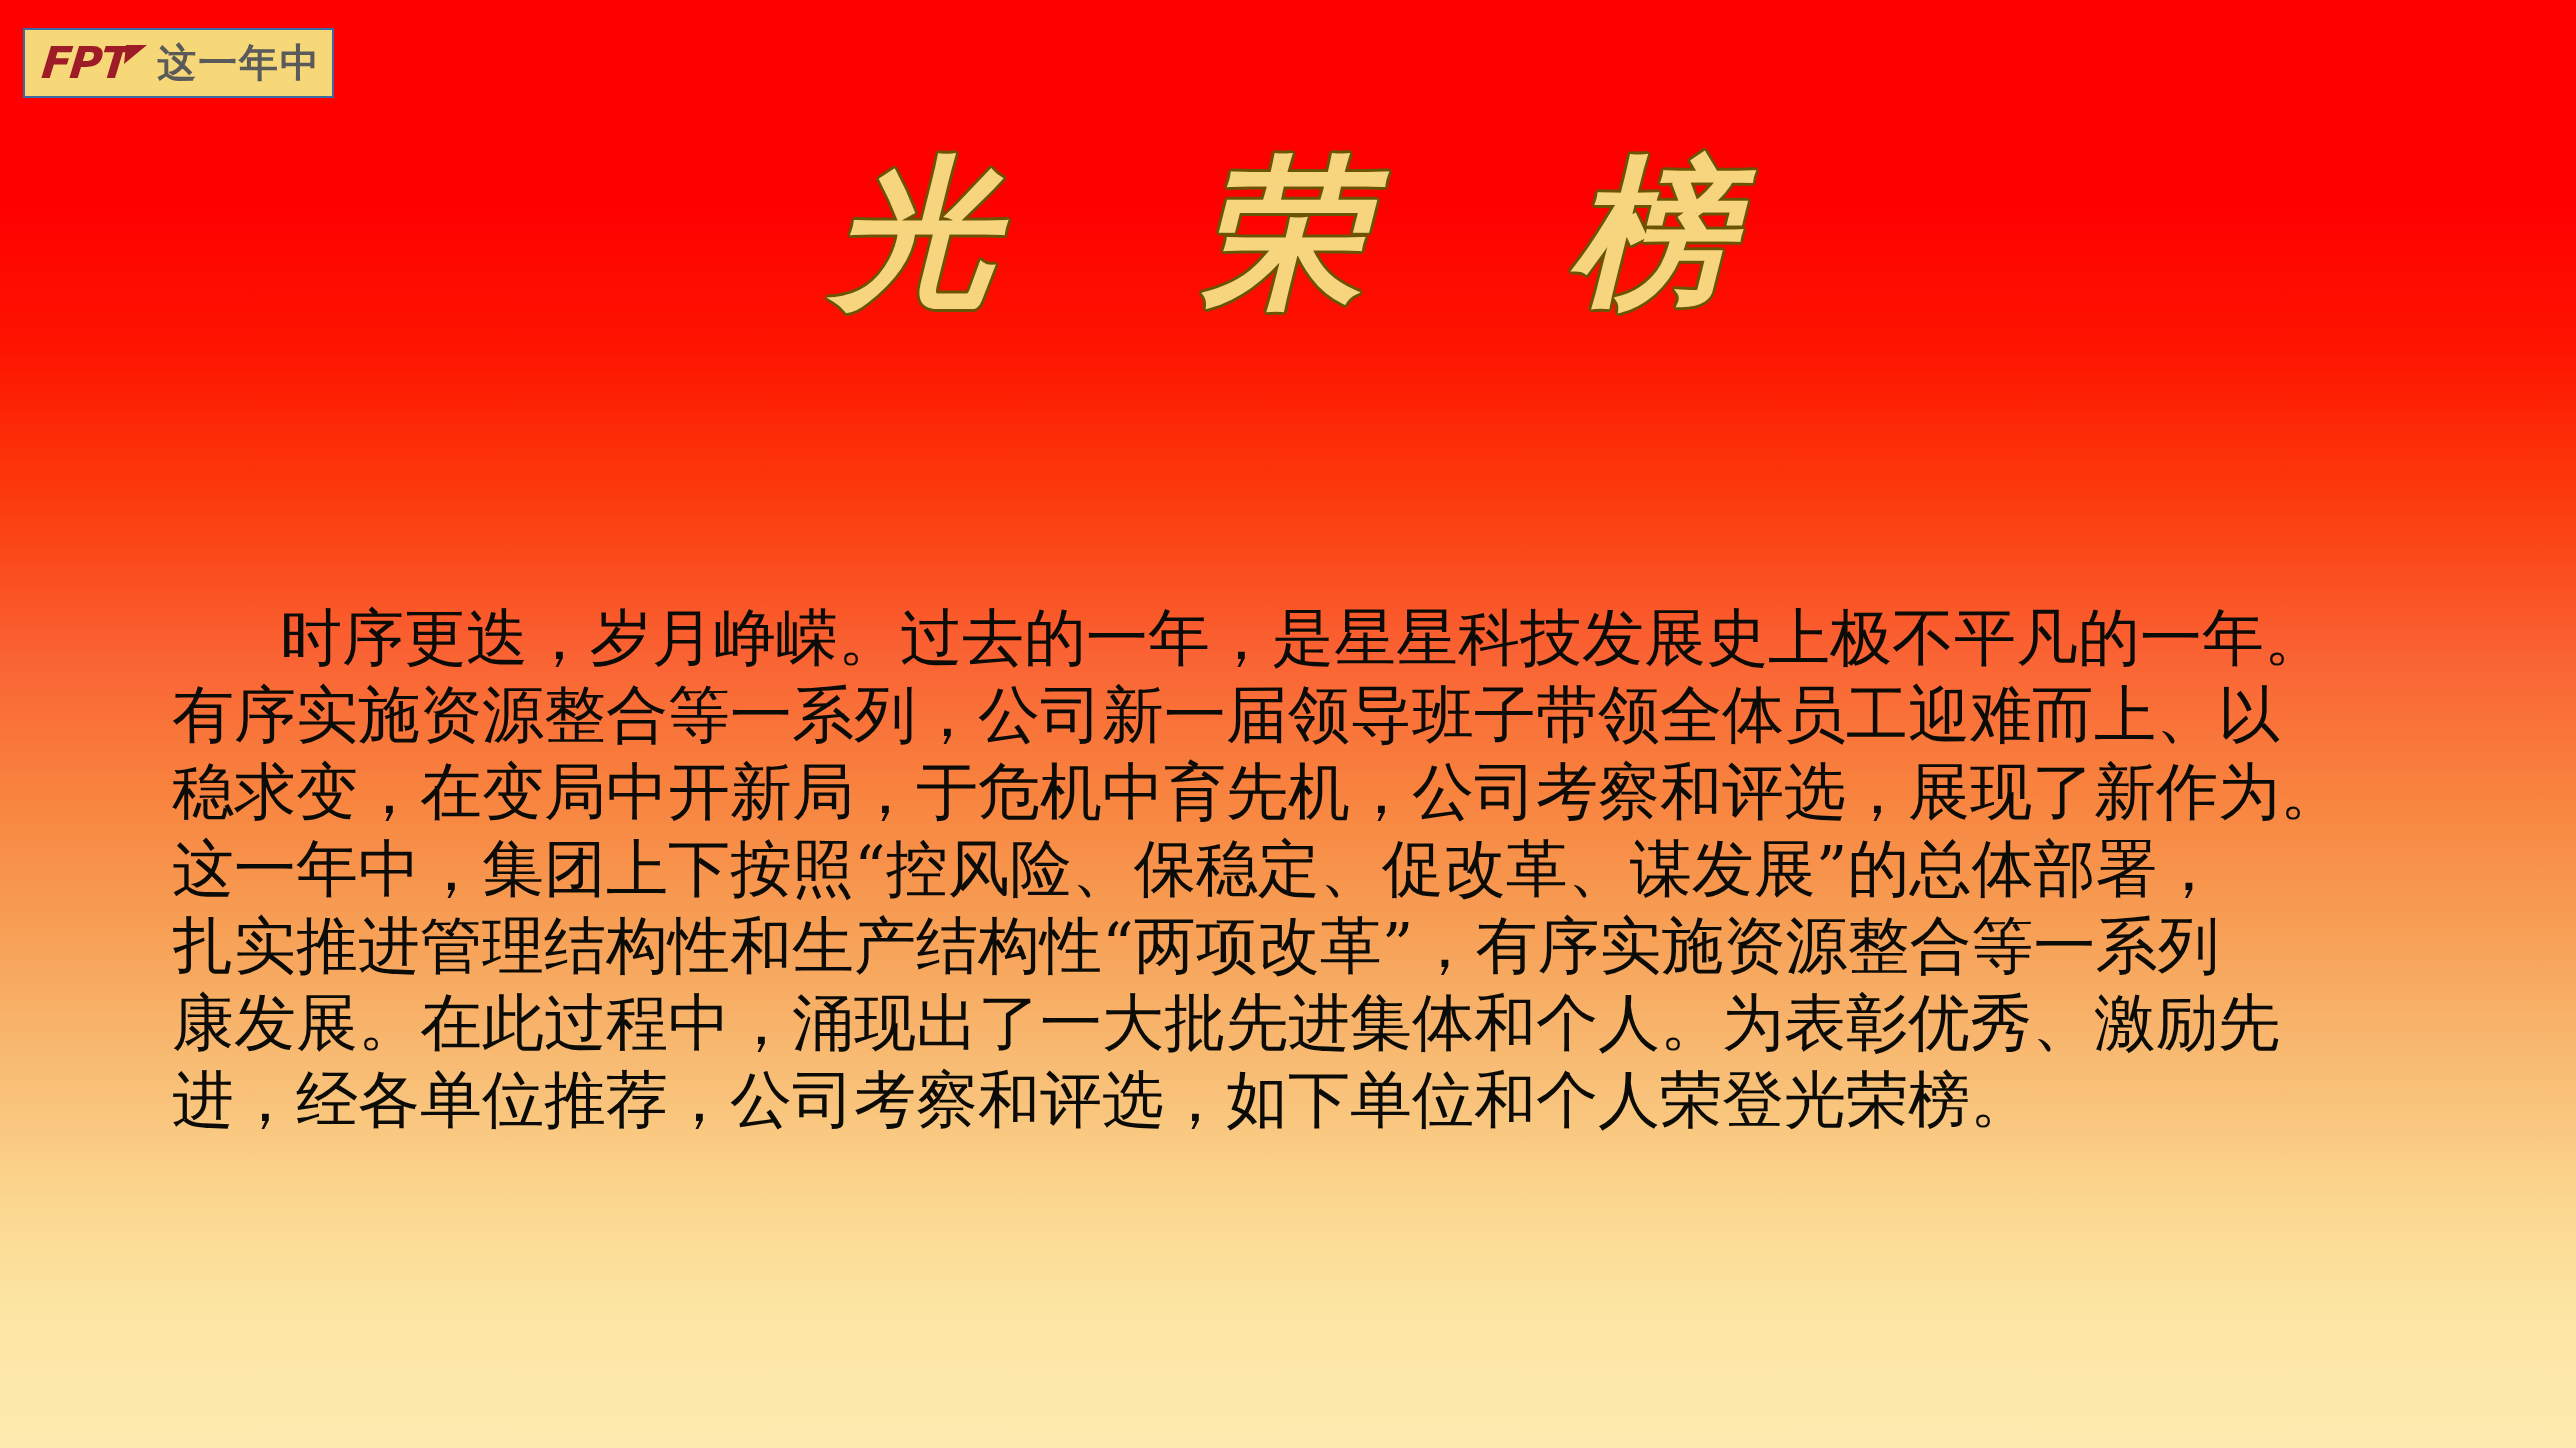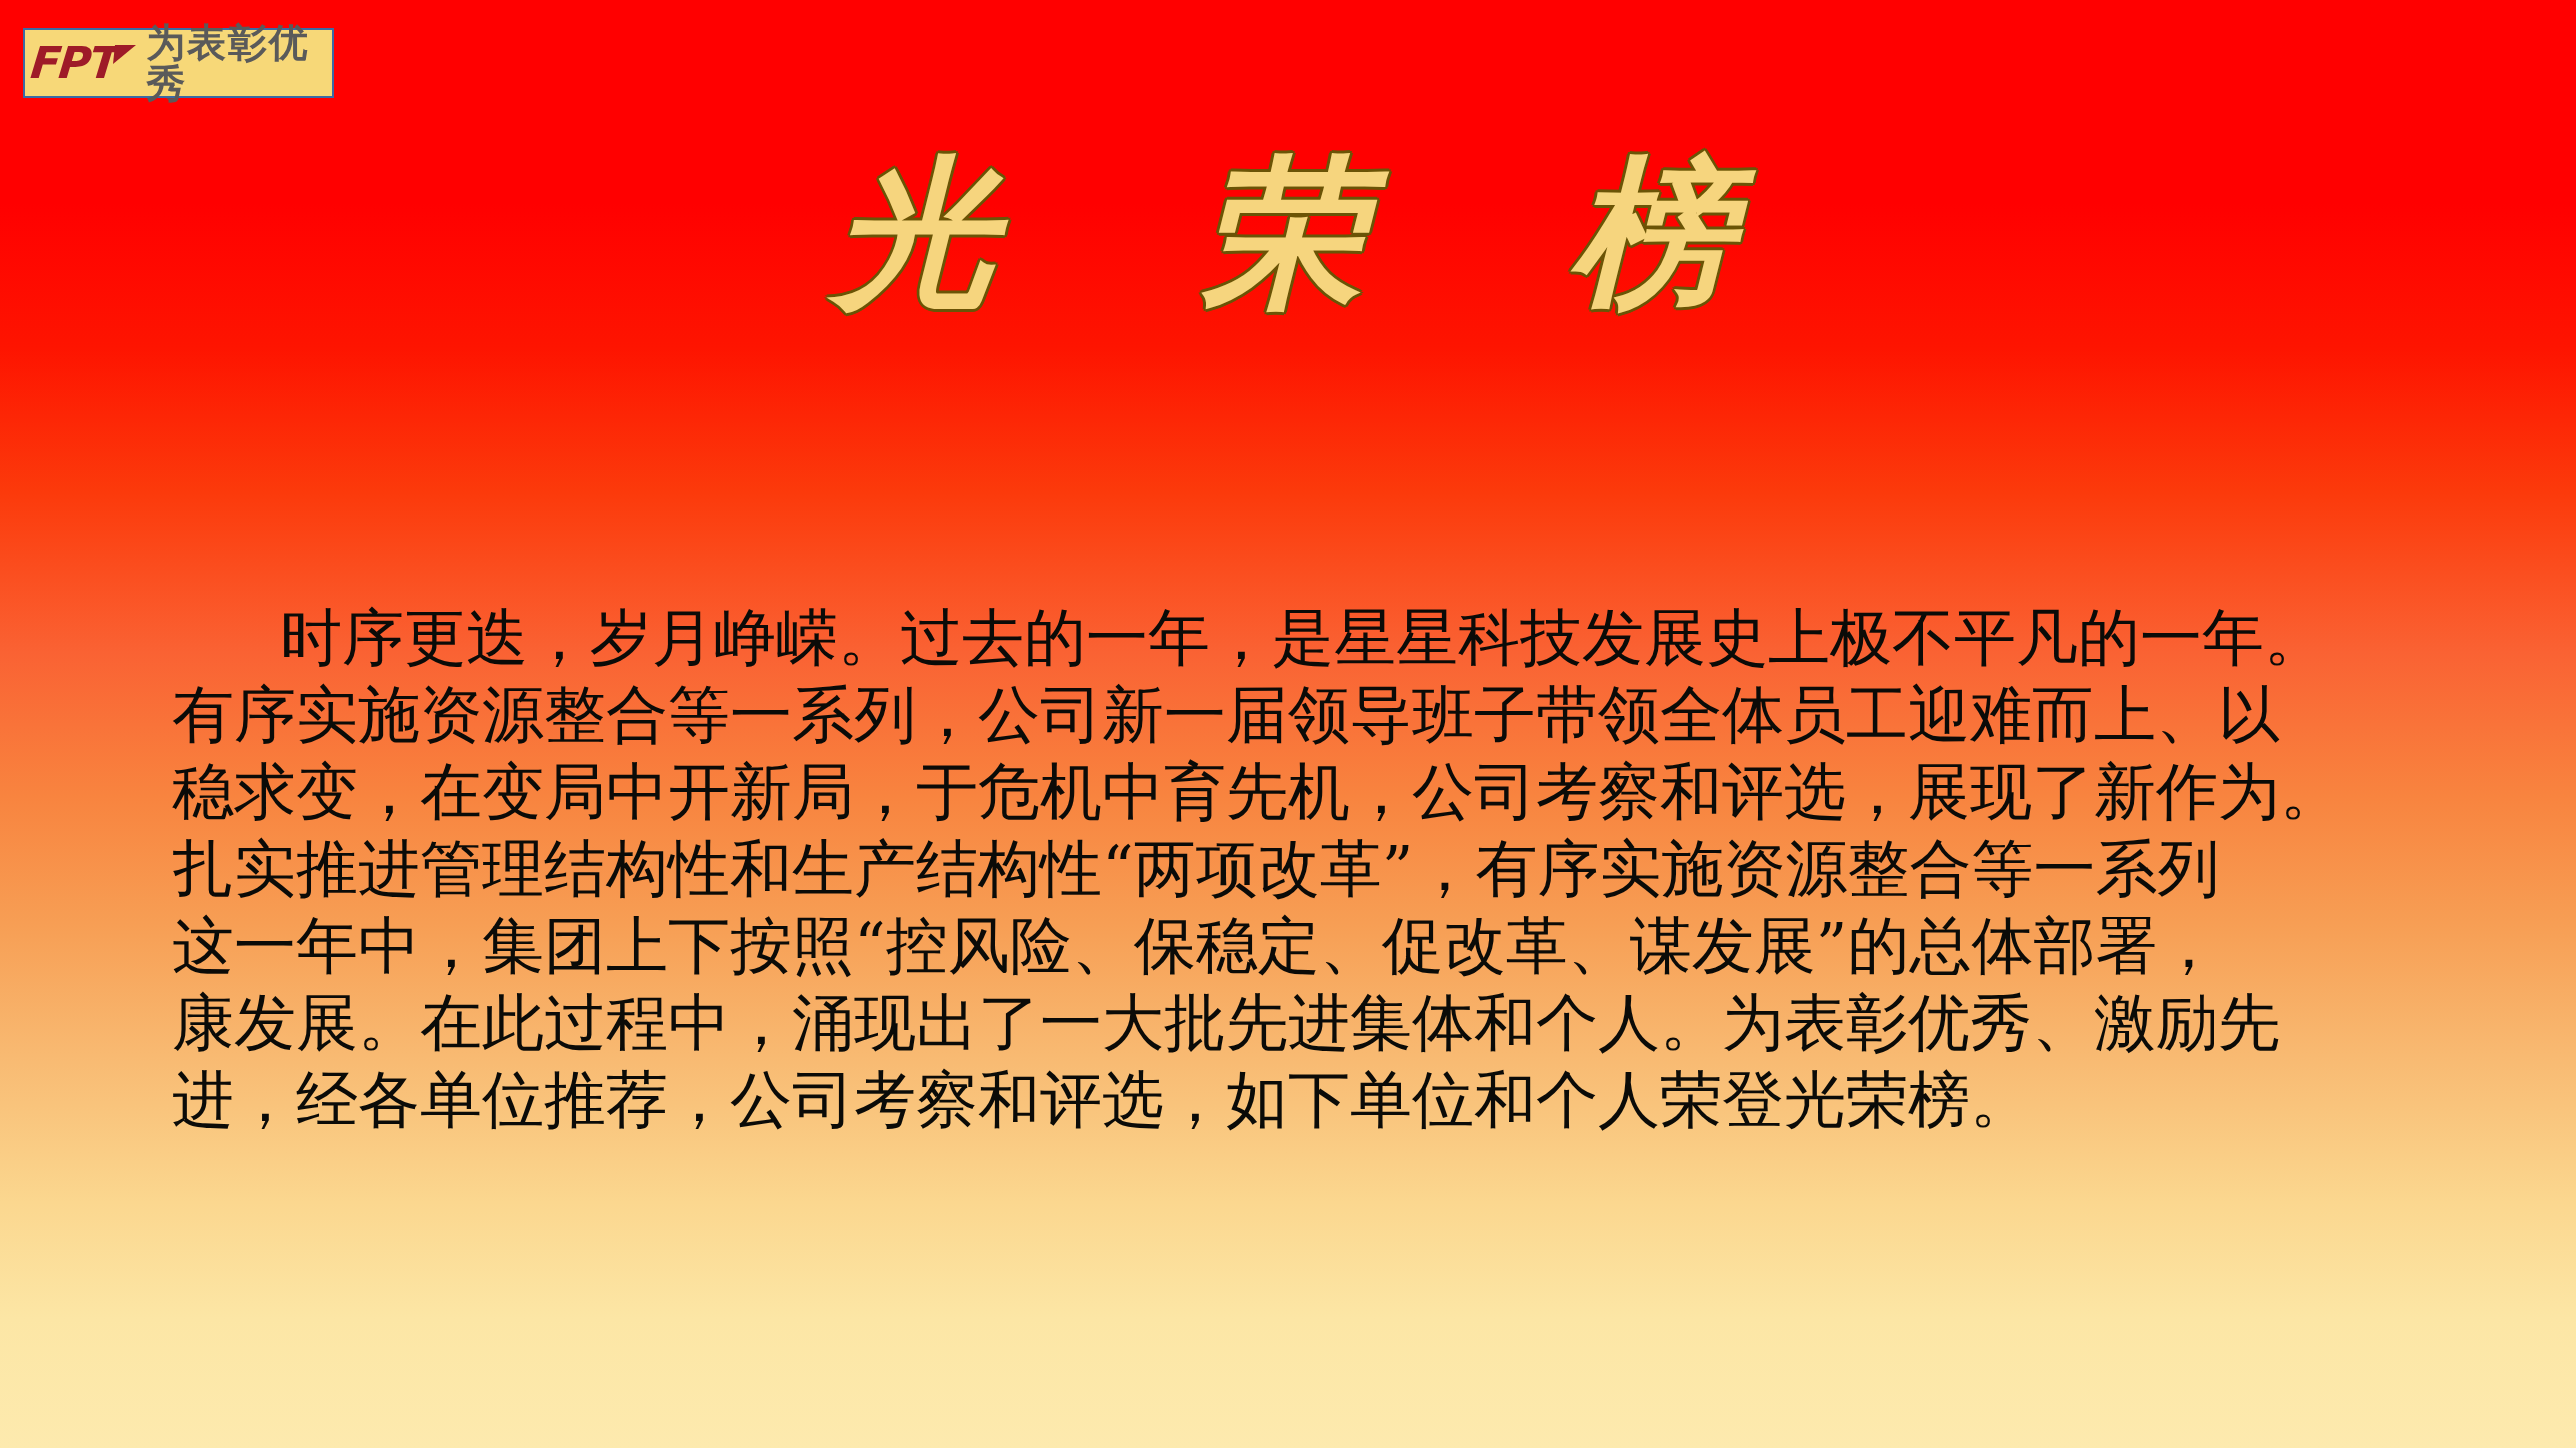--- a/index.html
+++ b/index.html
@@ -116,29 +116,29 @@
 </head>
 <body>
 
 <div id="slide">
 
   <div id="logo-box">
     <div id="logo-inner">
       <span id="logo-fpt">FPT</span>
       <span id="logo-tick"></span>
     </div>
-    <span id="logo-cn">为表彰优秀</span>
+    <span id="logo-cn">这一年中</span>
   </div>
 
   <div id="title">光 荣 榜</div>
 
   <div id="body-text">
     <span class="ln indent">时序更迭，岁月峥嵘。过去的一年，是星星科技发展史上极不平凡的一年。</span>
     <span class="ln">有序实施资源整合等一系列，公司新一届领导班子带领全体员工迎难而上、以</span>
     <span class="ln">稳求变，在变局中开新局，于危机中育先机，公司考察和评选，展现了新作为。</span>
+    <span class="ln">这一年中，集团上下按照“控风险、保稳定、促改革、谋发展”的总体部署，</span>
     <span class="ln">扎实推进管理结构性和生产结构性“两项改革”，有序实施资源整合等一系列</span>
-    <span class="ln">这一年中，集团上下按照“控风险、保稳定、促改革、谋发展”的总体部署，</span>
     <span class="ln">康发展。在此过程中，涌现出了一大批先进集体和个人。为表彰优秀、激励先</span>
     <span class="ln">进，经各单位推荐，公司考察和评选，如下单位和个人荣登光荣榜。</span>
   </div>
 
 </div>
 
 
 </body></html>

